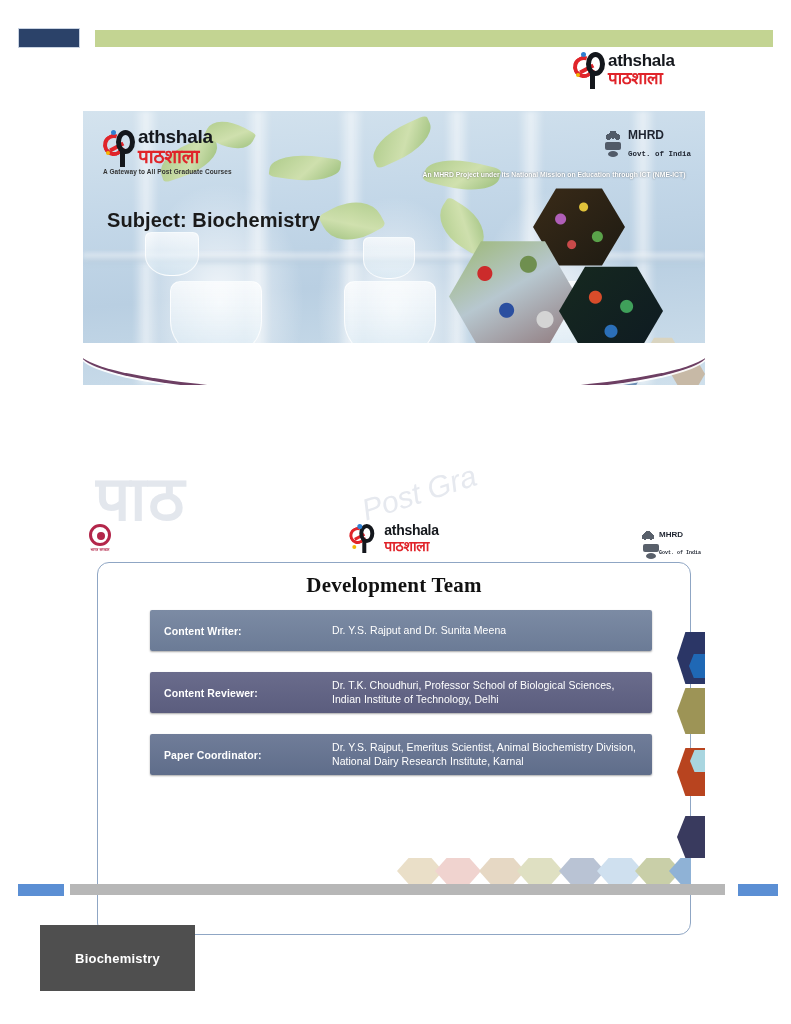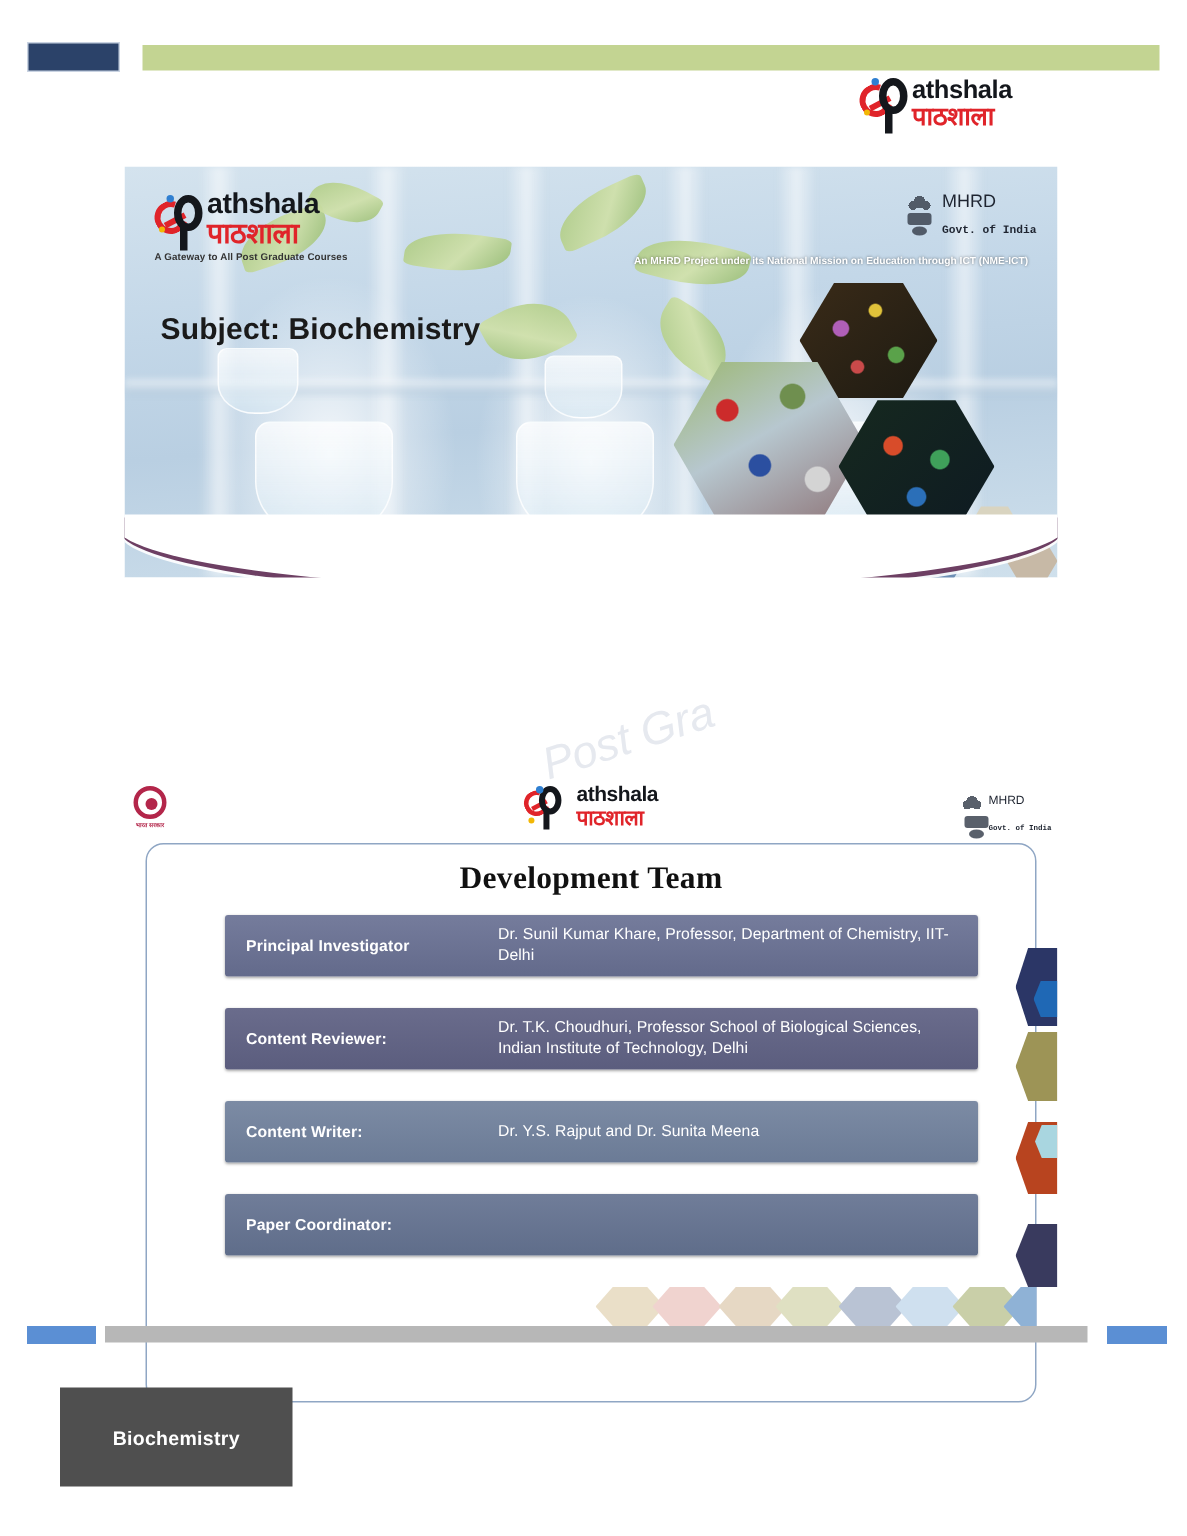--- a/index.html
+++ b/index.html
@@ -106,21 +106,21 @@
     background:
       radial-gradient(circle at 50% 22%, #3d4552 0 4px, transparent 4px),
       radial-gradient(circle at 30% 30%, #3d4552 0 3px, transparent 3px),
       radial-gradient(circle at 70% 30%, #3d4552 0 3px, transparent 3px);
   }
   .emblem:before{ content:""; position:absolute; left:3px; top:14px; width:16px;height:8px;
                   border-radius:2px; background:#3d4552; }
   .emblem:after{ content:""; position:absolute; left:6px; top:23px; width:10px;height:6px;
                  border-radius:50%; background:#3d4552; }
   .mhrd-txt { line-height:1.05; }
-  .mhrd-1 { font-size:12px; font-weight:normal; color:#1e2430; }
+  .mhrd-1 { font-size:12px; font-weight:bold; color:#1e2430; }
   .mhrd-2 { font-size:7.5px; font-weight:bold; color:#1e2430;font-family:Liberation Mono, monospace; }
   .banner-strap {
     position:absolute; left:0; right:0; top:60px; text-align:center;
     font-size:6.8px; font-weight:bold; color:#ffffff;
     text-shadow:0 0 2px rgba(0,0,0,.55);
     padding-left:320px;
   }
 
   
   .hexes { position:absolute; right:6px; top:76px; width:250px; height:195px; }
@@ -335,20 +335,21 @@
       </div>
     </div>
 
     <div class="banner-wave"></div>
     <div class="banner-wave-inner"></div>
     <div class="banner-white"></div>
 
   </div>
 
   <div class="watermark">
+    <span class="wm-hi">पाठ</span>
     <span class="wm-en">Post Gra</span>
   </div>
 
   <div class="slide2">
 
     <div class="s2-logos">
       <div class="s2-emblem-l">
         <div class="ring"></div>
         <div class="cap">भारत सरकार</div>
       </div>
@@ -370,37 +371,34 @@
           <span class="mhrd-1">MHRD</span><br>
           <span class="mhrd-2">Govt. of India</span>
         </span>
       </div>
     </div>
 
     <div class="team-card">
       <div class="team-title">Development Team</div>
       <div class="team-rows">
 
-        <div class="team-row row-a">
-          <span class="role">Principal Investigator</span>
-          <span class="person">Dr. Sunil Kumar Khare, Professor, Department of Chemistry, IIT-Delhi</span>
+
+        <div class="team-row row-b">
+          <span class="role">Content Writer:</span>
+          <span class="person">Dr. Y.S. Rajput and Dr. Sunita Meena</span>
         </div>
 
         <div class="team-row row-c">
           <span class="role">Content Reviewer:</span>
           <span class="person">Dr. T.K. Choudhuri, Professor School of Biological Sciences, Indian Institute of Technology, Delhi</span>
         </div>
 
-        <div class="team-row row-b">
-          <span class="role">Content Writer:</span>
-          <span class="person">Dr. Y.S. Rajput and Dr. Sunita Meena</span>
-        </div>
-
         <div class="team-row row-d">
           <span class="role">Paper Coordinator:</span>
+          <span class="person">Dr. Y.S. Rajput, Emeritus Scientist, Animal Biochemistry Division, National Dairy Research Institute, Karnal</span>
         </div>
 
       </div>
     </div>
 
     <div class="hexband">
       <span class="hb" style="left:300px;  background:#eadfc8;"></span>
       <span class="hb" style="left:338px;  background:#f0d3cf;"></span>
       <span class="hb" style="left:382px;  background:#e6d8c4;"></span>
       <span class="hb" style="left:420px;  background:#dfe0c2;"></span>

